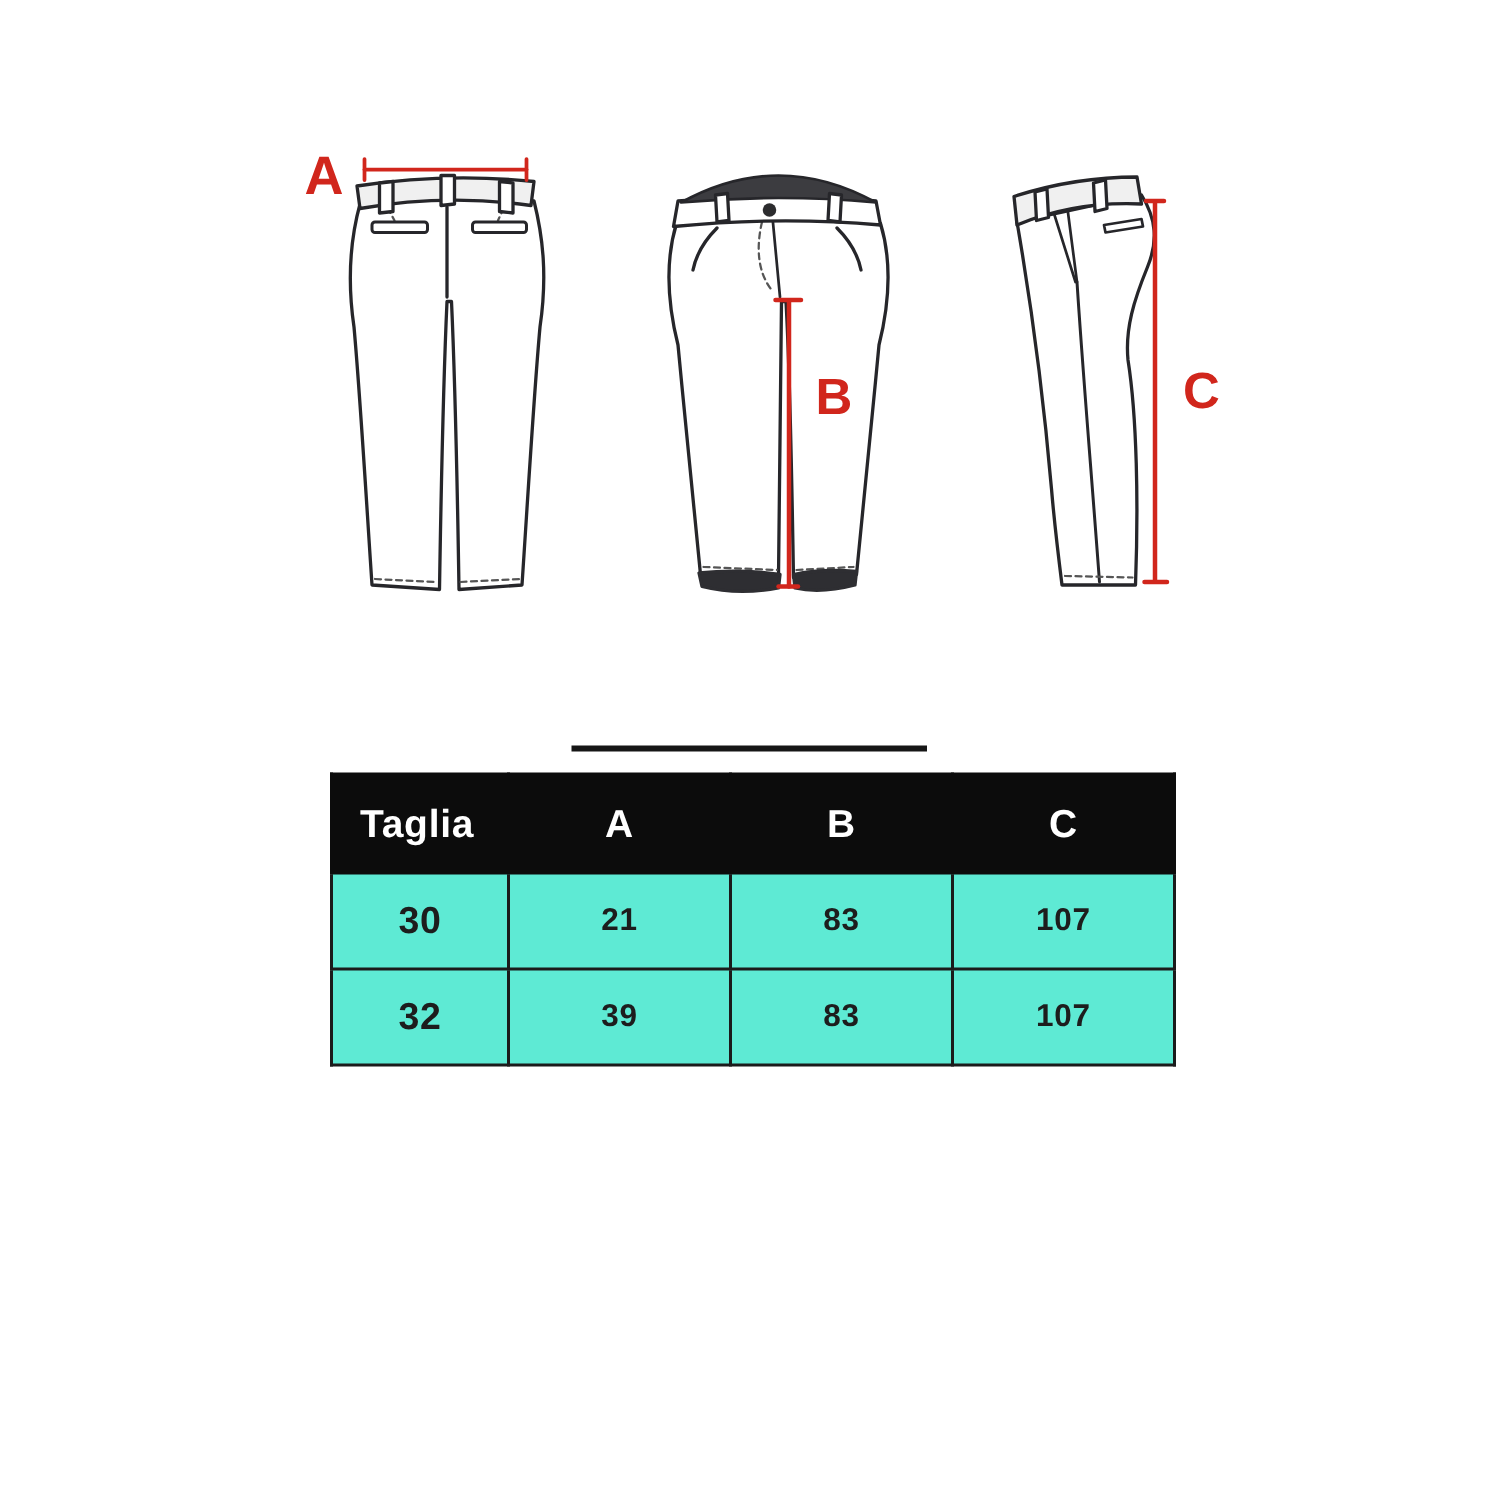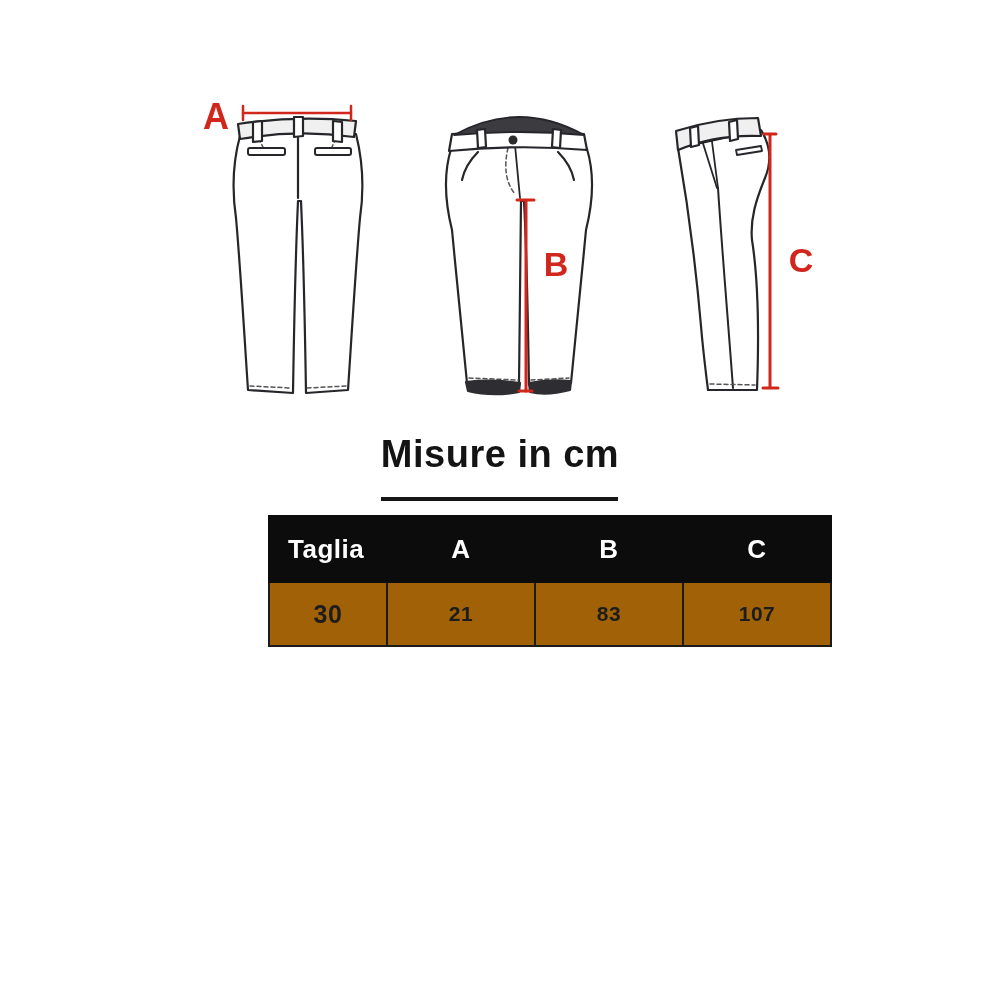--- a/index.html
+++ b/index.html
@@ -19,29 +19,29 @@
     text-align:center;font-size:38px;font-weight:700;letter-spacing:.5px;
     color:#141414;line-height:42px;
   }
   .title-underline{
     position:absolute;top:497px;left:381px;width:237px;height:4px;background:#161616;
   }
 
   
   table.size-table{
     position:absolute;left:220px;top:515px;width:564px;
-    border-collapse:collapse;table-layout:fixed;margin-left:48px;
+    border-collapse:collapse;table-layout:fixed;
   }
   table.size-table th{
     background:#0c0c0c;color:#ffffff;height:62px;font-size:26px;font-weight:700;
     text-align:center;border:2px solid #0c0c0c;letter-spacing:.5px;
   }
   table.size-table th.first{width:97px;text-align:left;padding-left:18px;}
   table.size-table td{
-    background:#a16207;border:2px solid #1b1b1b;height:60px;
+    background:#5eead4;border:2px solid #1b1b1b;height:60px;
     text-align:center;font-size:21px;font-weight:700;color:#1d1d1d;letter-spacing:.5px;
   }
   table.size-table td.size-col{font-size:25px;}
 </style>
 </head>
 <body>
 
 <div class="stage">
 
   <svg width="1000" height="440" viewBox="0 0 1000 440" style="position:absolute;left:0;top:0;">
@@ -141,35 +141,40 @@
     </g>
 
     <g stroke="#d1261c" stroke-width="3" stroke-linecap="round">
       <path d="M764,134 L776,134"></path>
       <path d="M770,135 L770,387"></path>
       <path d="M763,388 L778,388"></path>
     </g>
     <text class="measure-letter" x="801" y="272" text-anchor="middle">C</text>
   </svg>
 
-  <div class="title">Misure in cm</div>
   <div class="title-underline"></div>
 
   <table class="size-table">
     <thead>
       <tr>
         <th class="first">Taglia</th>
         <th>A</th>
         <th>B</th>
         <th>C</th>
       </tr>
     </thead>
     <tbody>
       <tr>
         <td class="size-col">30</td>
         <td>21</td>
         <td>83</td>
         <td>107</td>
       </tr>
+      <tr>
+        <td class="size-col">32</td>
+        <td>39</td>
+        <td>83</td>
+        <td>107</td>
+      </tr>
     </tbody>
   </table>
 
 </div>
 
 </body></html>

